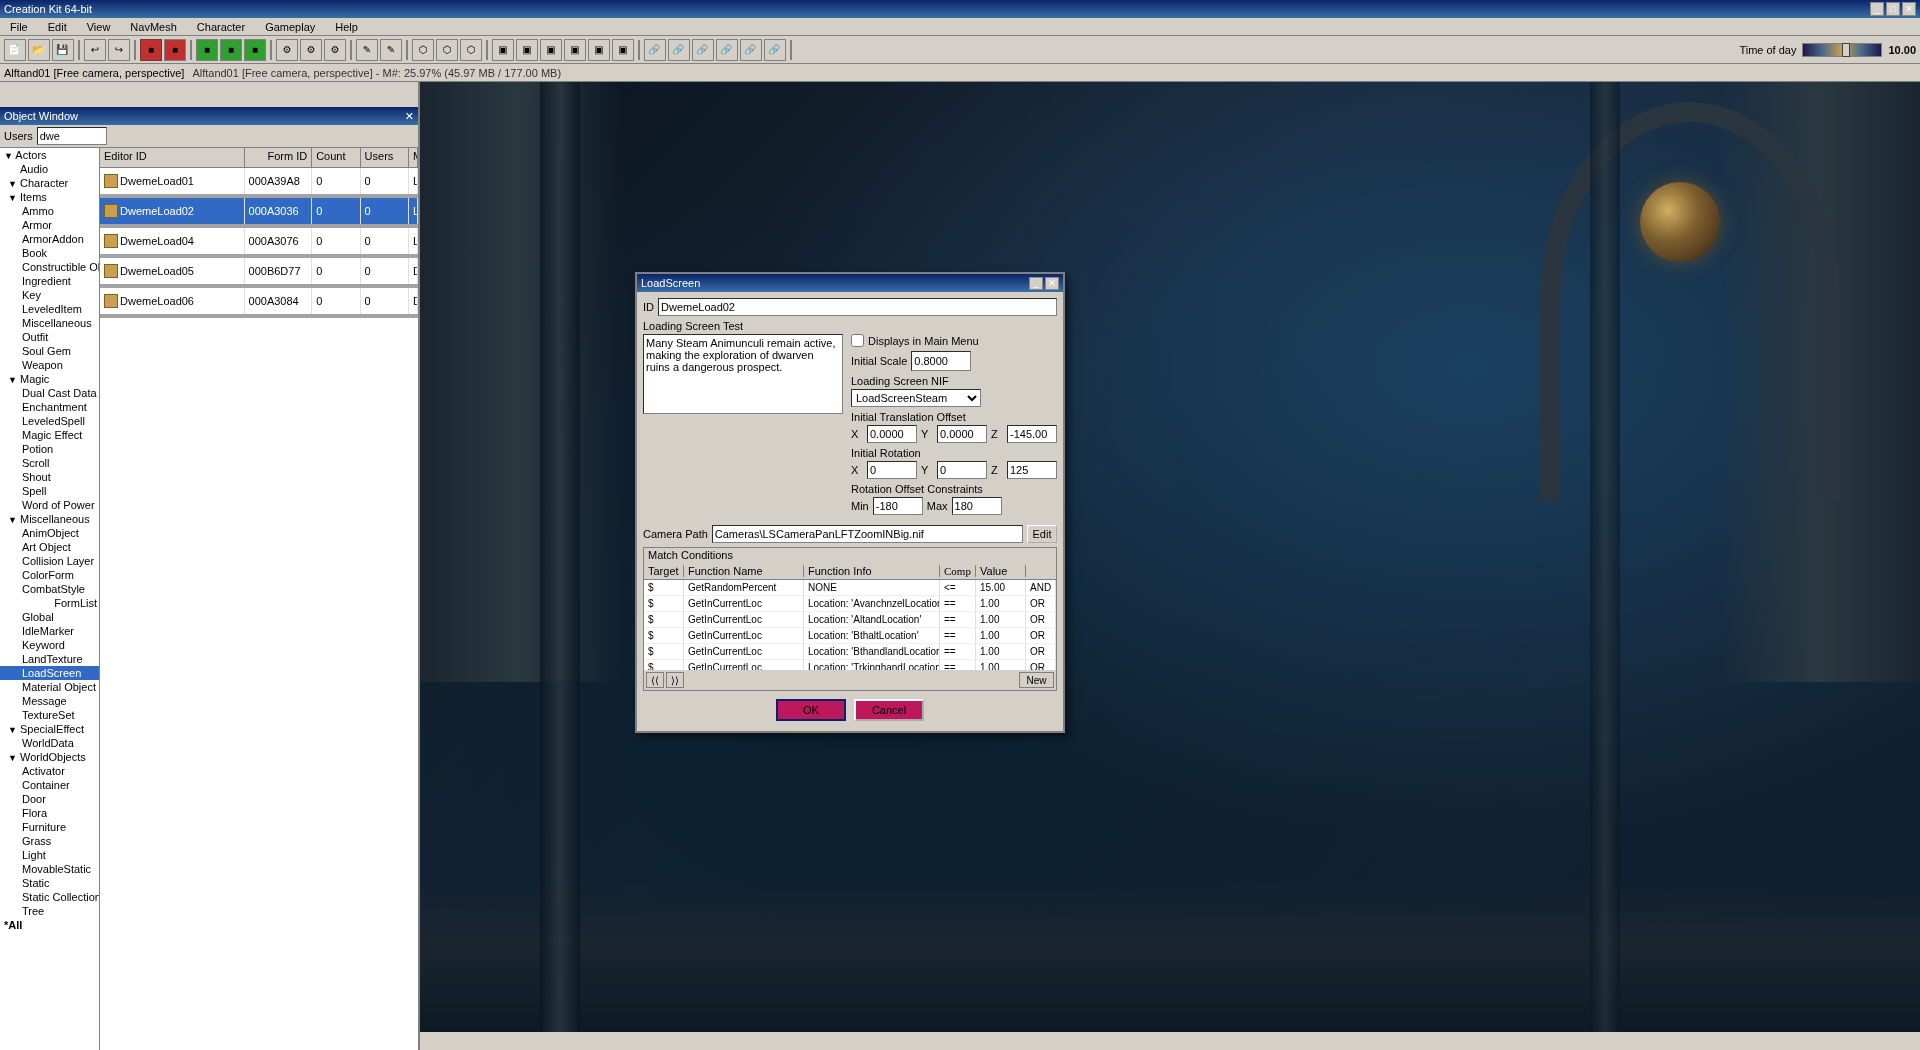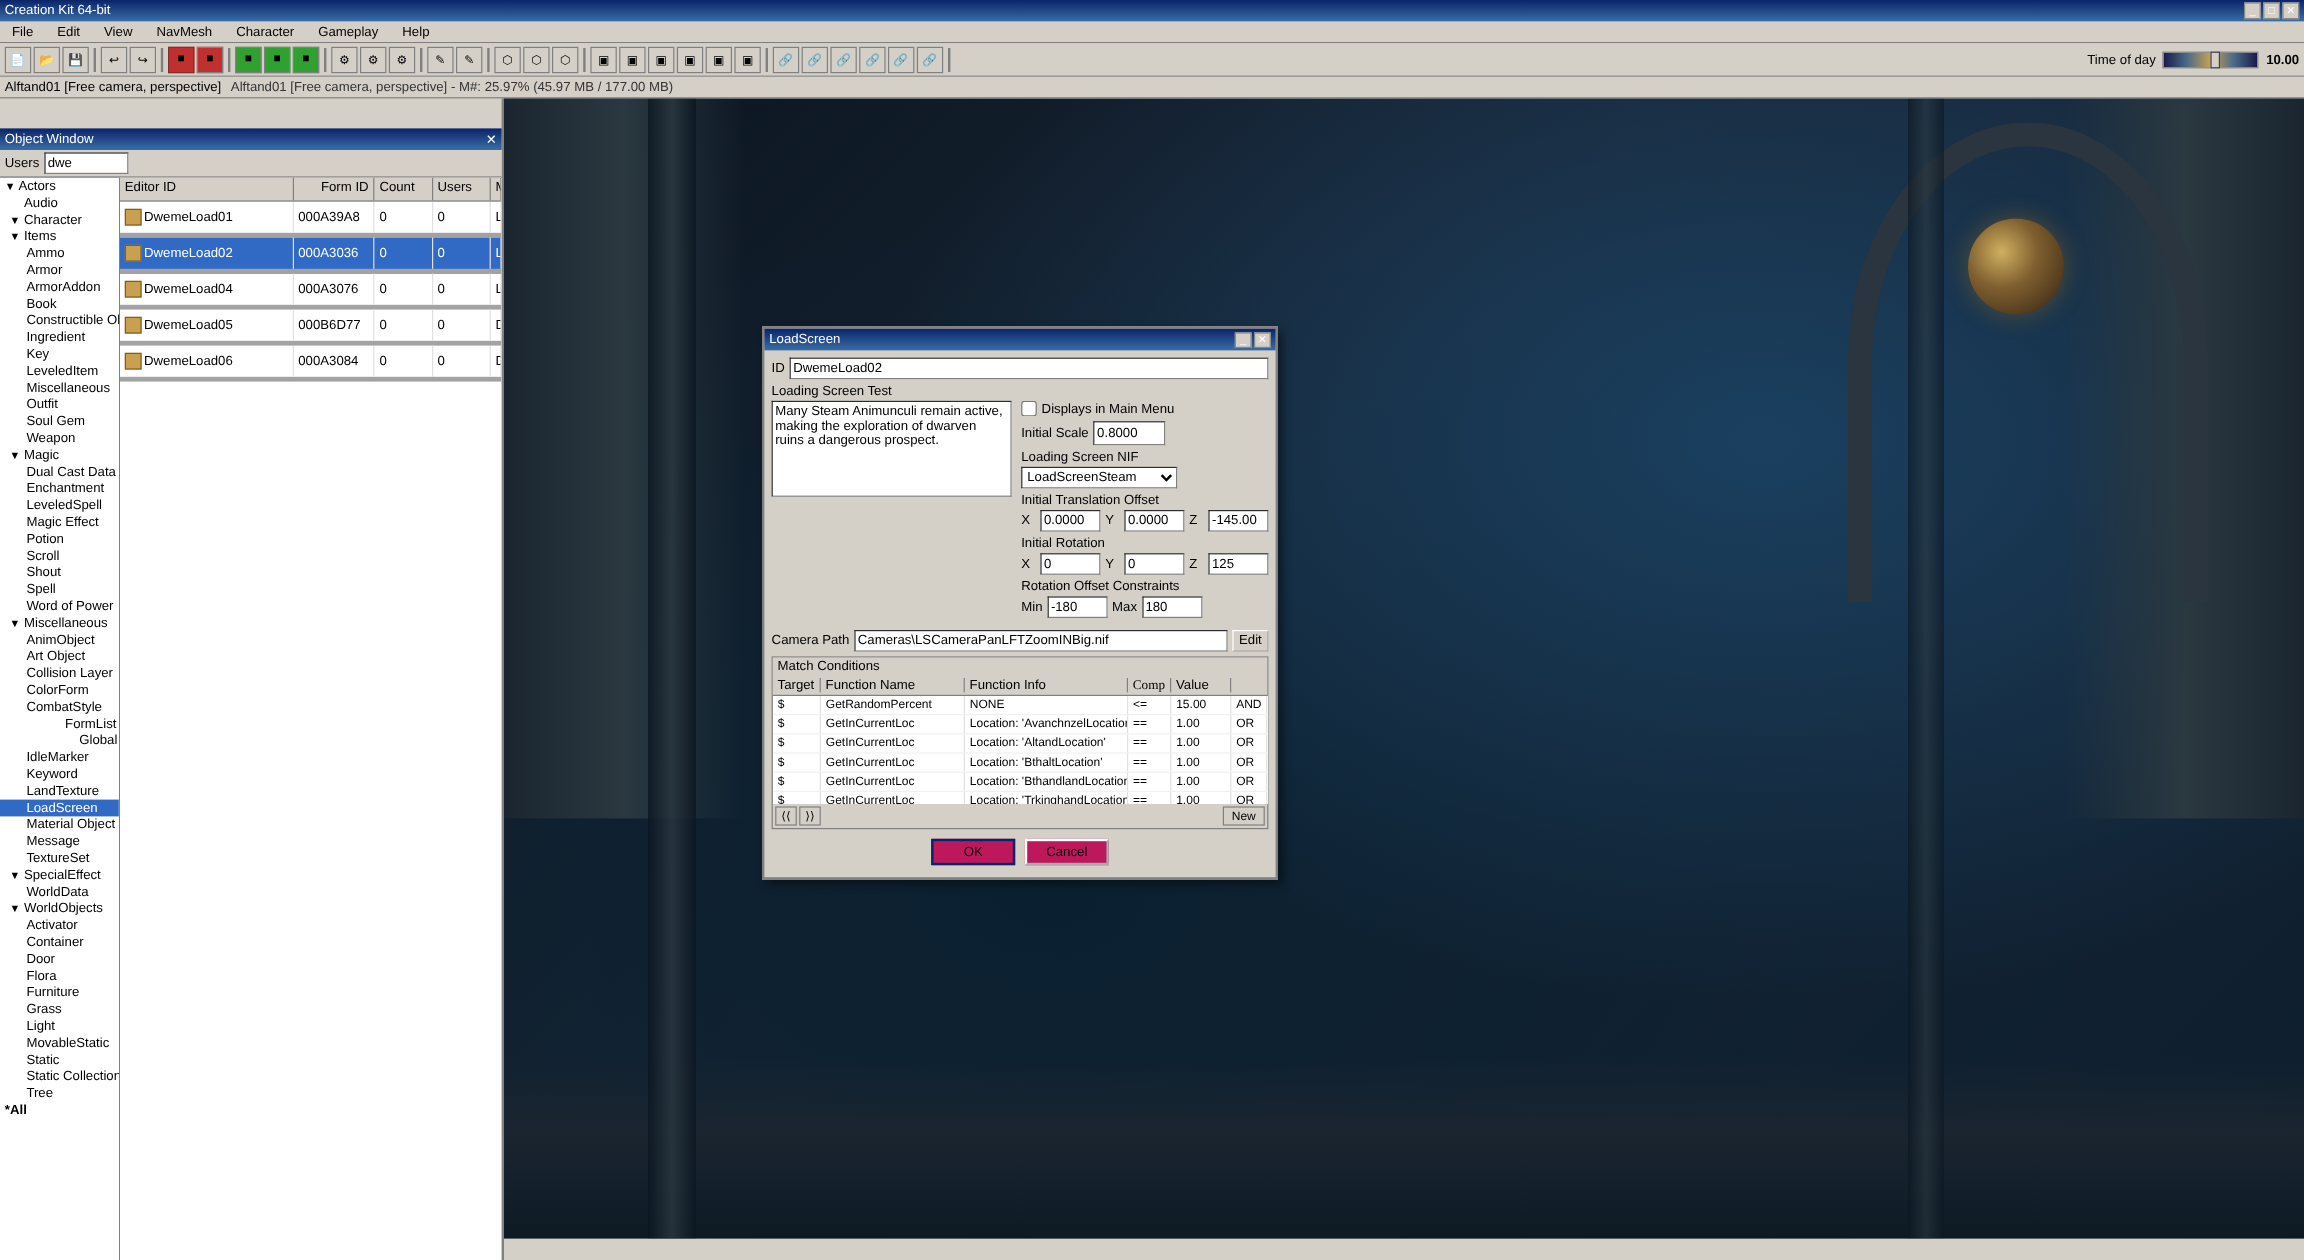--- a/index.html
+++ b/index.html
@@ -641,21 +641,21 @@
         <div class="tree-item" style="padding-left:22px;">Shout</div>
         <div class="tree-item" style="padding-left:22px;">Spell</div>
         <div class="tree-item" style="padding-left:22px;">Word of Power</div>
         <div class="tree-item expandable" style="padding-left:8px;"><span class="expand-icon">▼</span> Miscellaneous</div>
         <div class="tree-item" style="padding-left:22px;">AnimObject</div>
         <div class="tree-item" style="padding-left:22px;">Art Object</div>
         <div class="tree-item" style="padding-left:22px;">Collision Layer</div>
         <div class="tree-item" style="padding-left:22px;">ColorForm</div>
         <div class="tree-item" style="padding-left:22px;">CombatStyle</div>
         <div class="tree-item" style="padding-left:22px;text-align:right;">FormList</div>
-        <div class="tree-item" style="padding-left:22px;margin-left:44px;">Global</div>
+        <div class="tree-item" style="padding-left:22px;">Global</div>
         <div class="tree-item" style="padding-left:22px;">IdleMarker</div>
         <div class="tree-item" style="padding-left:22px;">Keyword</div>
         <div class="tree-item" style="padding-left:22px;">LandTexture</div>
         <div class="tree-item selected" style="padding-left:22px;">LoadScreen</div>
         <div class="tree-item" style="padding-left:22px;">Material Object</div>
         <div class="tree-item" style="padding-left:22px;">Message</div>
         <div class="tree-item" style="padding-left:22px;">TextureSet</div>
         <div class="tree-item expandable" style="padding-left:8px;"><span class="expand-icon">▼</span> SpecialEffect</div>
         <div class="tree-item" style="padding-left:22px;">WorldData</div>
         <div class="tree-item expandable" style="padding-left:8px;"><span class="expand-icon">▼</span> WorldObjects</div>

